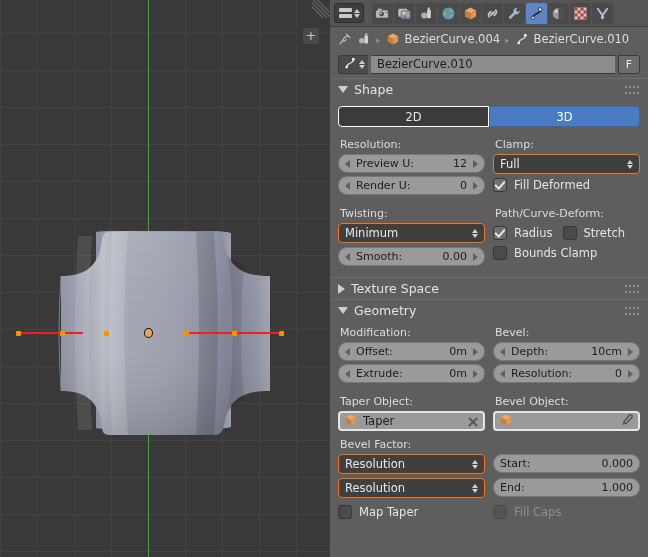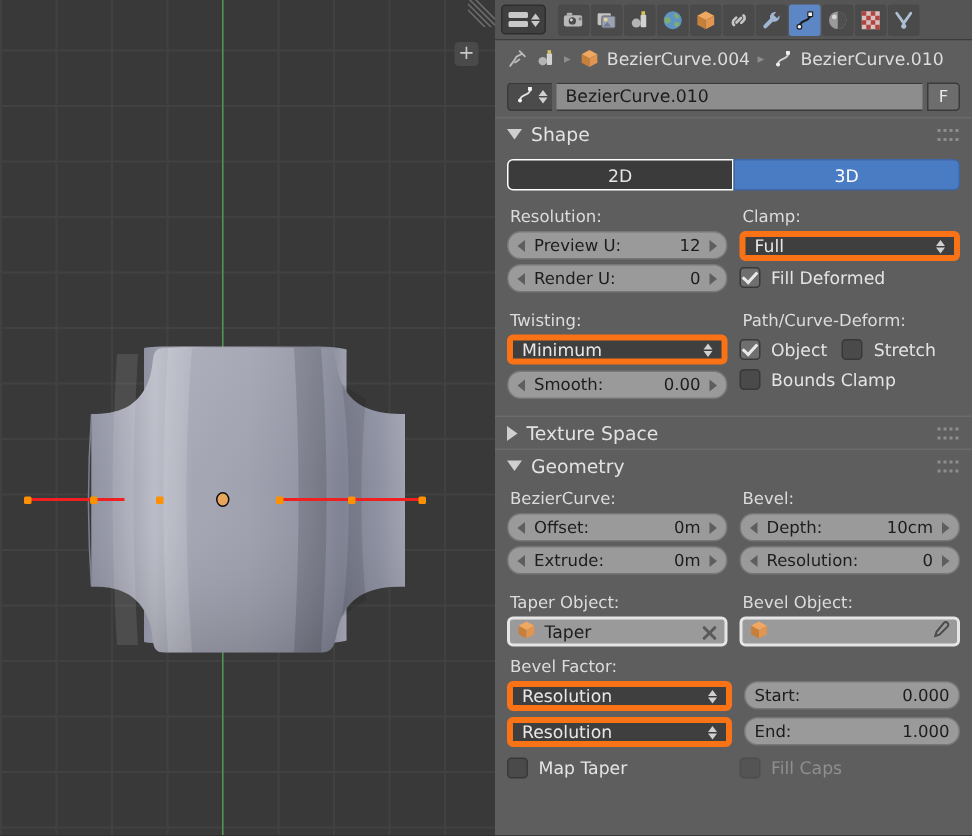--- a/index.html
+++ b/index.html
@@ -199,21 +199,21 @@
   }
   .numf .nm { flex: 1; margin-left: 6px; }
   .numf .nv { margin-right: 6px; }
   .arw { width:0;height:0;opacity:.75; }
   .arw.l { border-top:4px solid transparent;border-bottom:4px solid transparent;border-right:5px solid #4a4a4a; }
   .arw.r { border-top:4px solid transparent;border-bottom:4px solid transparent;border-left:5px solid #4a4a4a; }
 
   
   .ddn {
     height: 20px; background: #3f3f3f;
-    border: 4px solid #f97316; border-radius: 4px;
+    border: 1px solid #f97316; border-radius: 4px;
     display:flex; align-items:center; padding: 0 6px;
     font-size: 11.5px; color:#e8e8e8; margin-bottom: 4px;
     cursor:pointer;
   }
   .ddn .dtext { flex:1; }
   .updown.sm span { border-left-width:3px;border-right-width:3px; }
   .updown.sm .u { border-bottom:4px solid #d0d0d0; }
   .updown.sm .d { border-top:4px solid #d0d0d0; }
 
   
@@ -627,21 +627,21 @@
             <span class="arw r"></span>
           </div>
         </div>
 
         <div class="col">
           <div class="lbl">Path/Curve-Deform:</div>
 
           <div style="display:flex; gap:10px;">
             <div class="chk-row">
               <span class="chk on"></span>
-              <span class="chk-lbl">Object</span>
+              <span class="chk-lbl">Radius</span>
             </div>
             <div class="chk-row">
               <span class="chk"></span>
               <span class="chk-lbl">Stretch</span>
             </div>
           </div>
 
           <div class="chk-row">
             <span class="chk"></span>
             <span class="chk-lbl">Bounds Clamp</span>
@@ -664,21 +664,21 @@
       <span>Geometry</span>
       <span class="grip-dots">
         <div><u></u><u></u><u></u><u></u></div>
           <div><u></u><u></u><u></u><u></u></div>
       </span>
     </div>
 
     <div class="panel-body">
       <div class="cols">
         <div class="col">
-          <div class="lbl">BezierCurve:</div>
+          <div class="lbl">Modification:</div>
 
           <div class="numf">
             <span class="arw l"></span>
             <span class="nm">Offset:</span>
             <span class="nv">0m</span>
             <span class="arw r"></span>
           </div>
 
           <div class="numf">
             <span class="arw l"></span>

